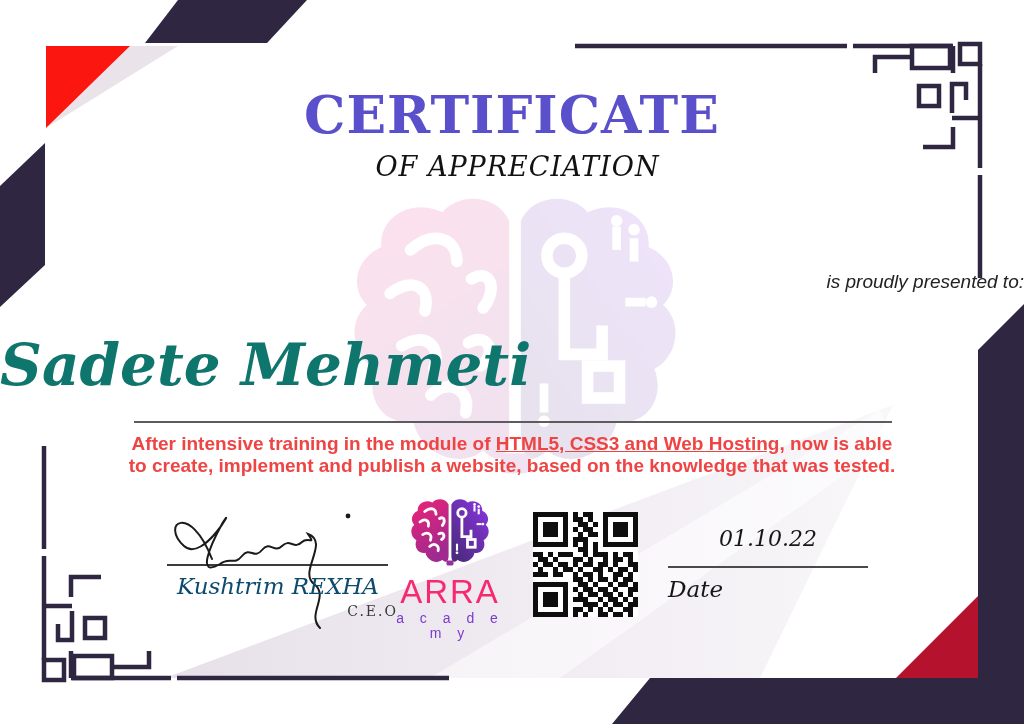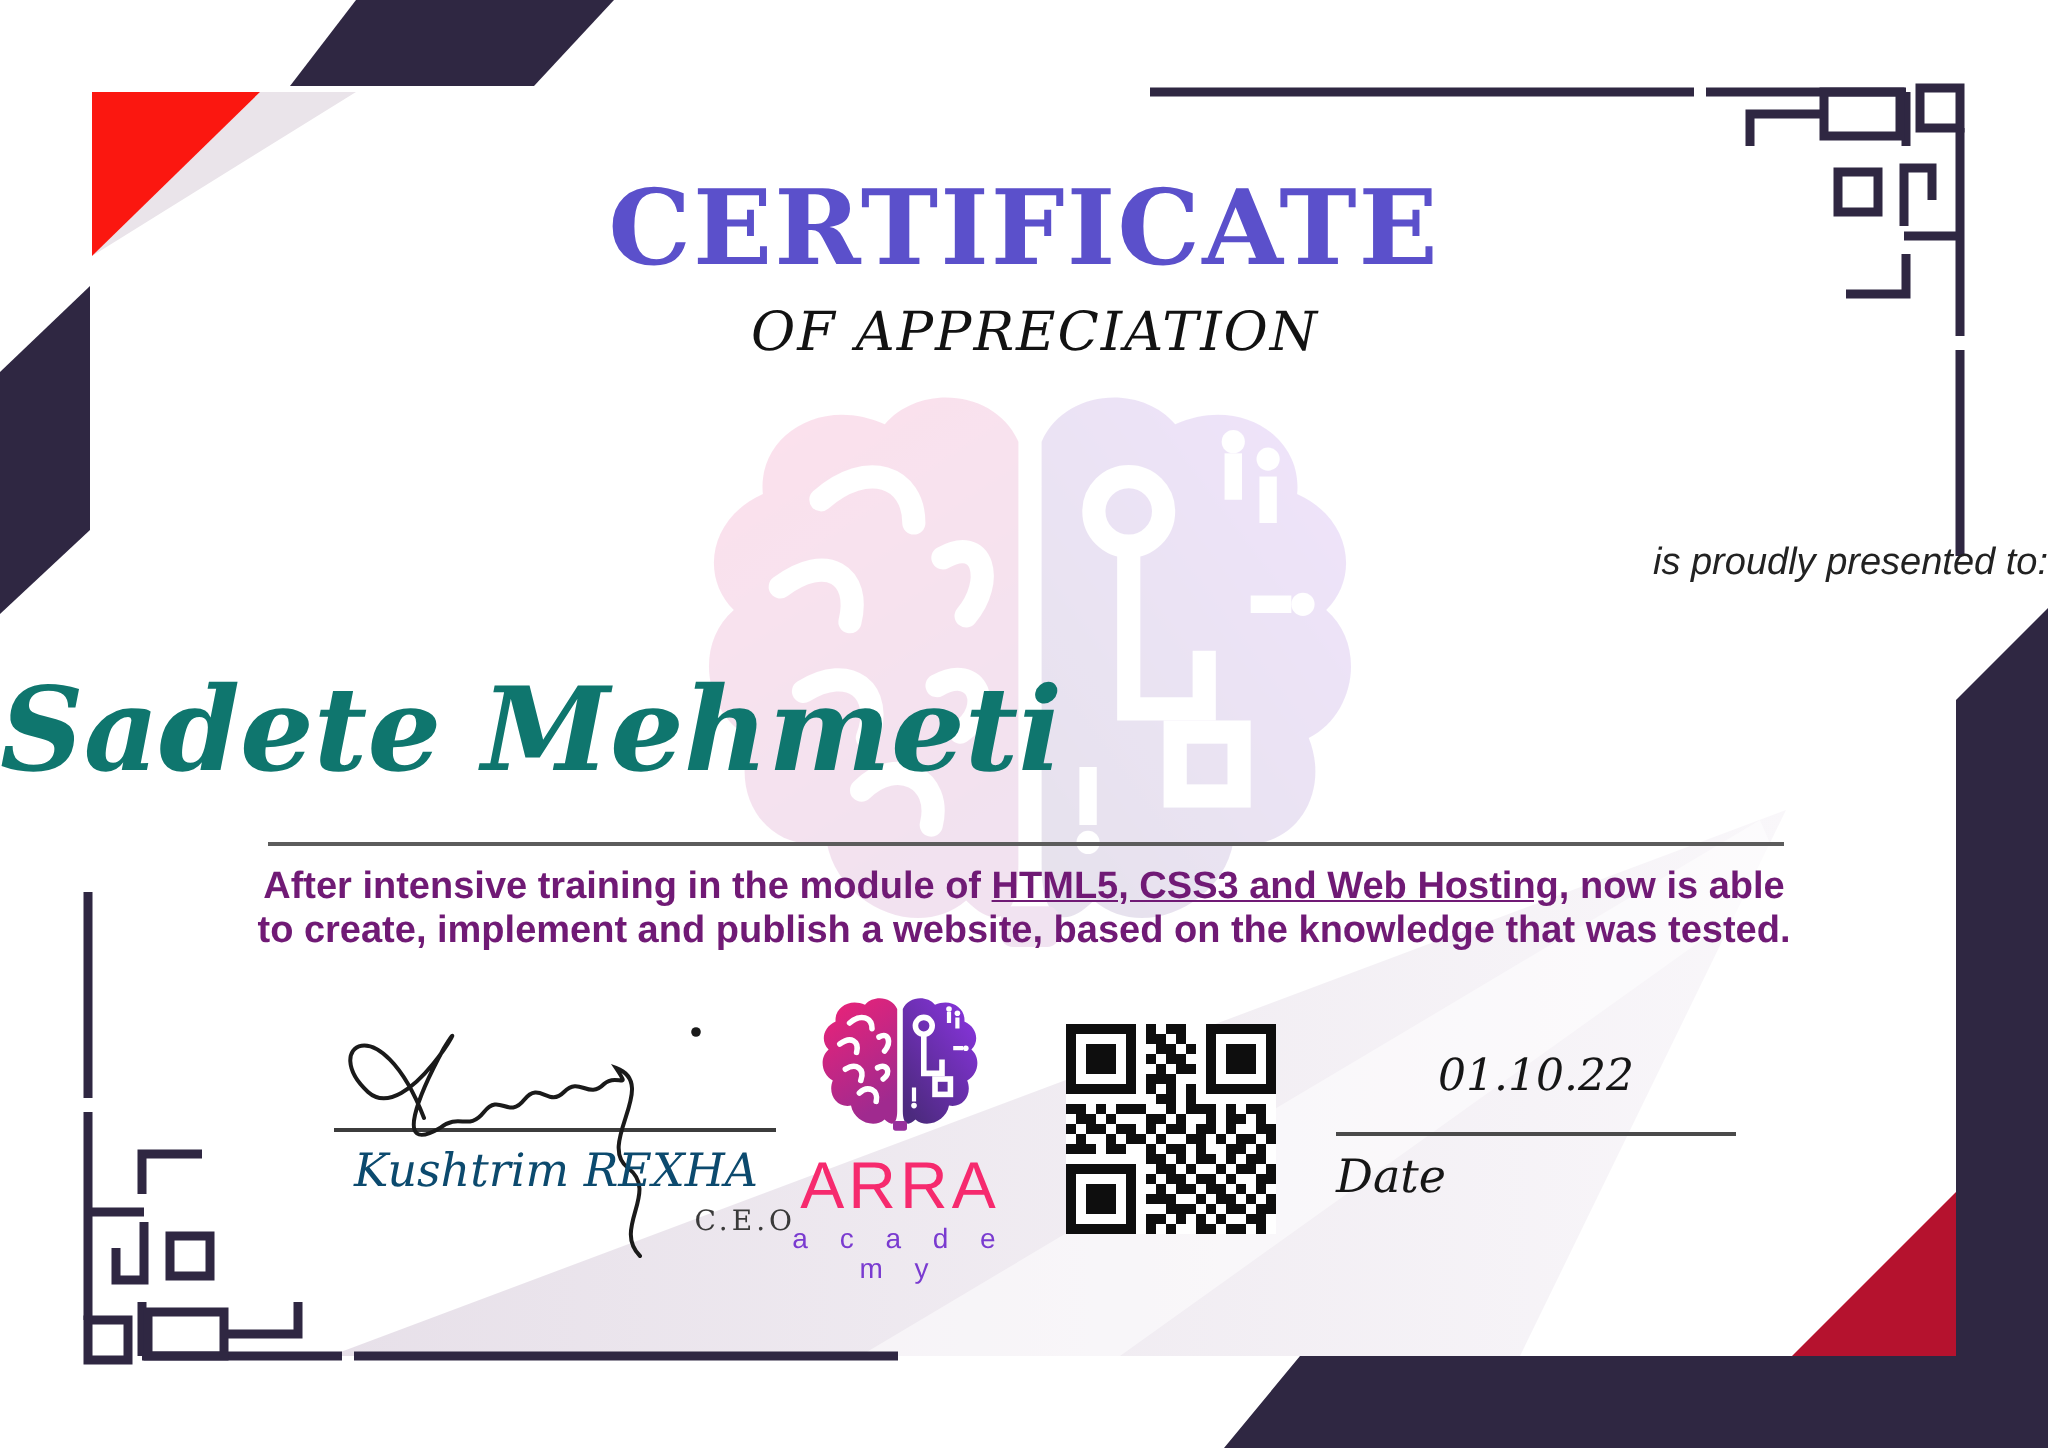--- a/index.html
+++ b/index.html
@@ -25,21 +25,21 @@
     font-style:italic;font-size:19px;color:#222;padding-left:35px;
   }
   .name{
     left:0;right:0;top:307px;text-align:left;
     font-family:"DejaVu Serif",serif;font-style:italic;font-weight:700;
     font-size:58px;color:#0f766e;margin-top:24px;
   }
   .divider{left:134px;top:421px;width:758px;height:2px;background:#5c5c5c;}
   .body-text{
     left:122px;top:433px;width:780px;text-align:center;
-    font-weight:700;font-size:19px;line-height:22px;color:#701a75;
+    font-weight:700;font-size:19px;line-height:22px;color:#ef4444;
   }
   .body-text .u{text-decoration:underline;}
   
   .sig-line{left:167px;top:564px;width:221px;height:2px;background:#3c3c3c;}
   .sig-svg{left:150px;top:484px;width:260px;height:152px;}
   .sig-name{
     left:158px;top:573px;width:240px;text-align:center;
     font-family:"DejaVu Serif",serif;font-style:italic;font-size:23px;color:#0c4a6e;
   }
   .sig-role{

